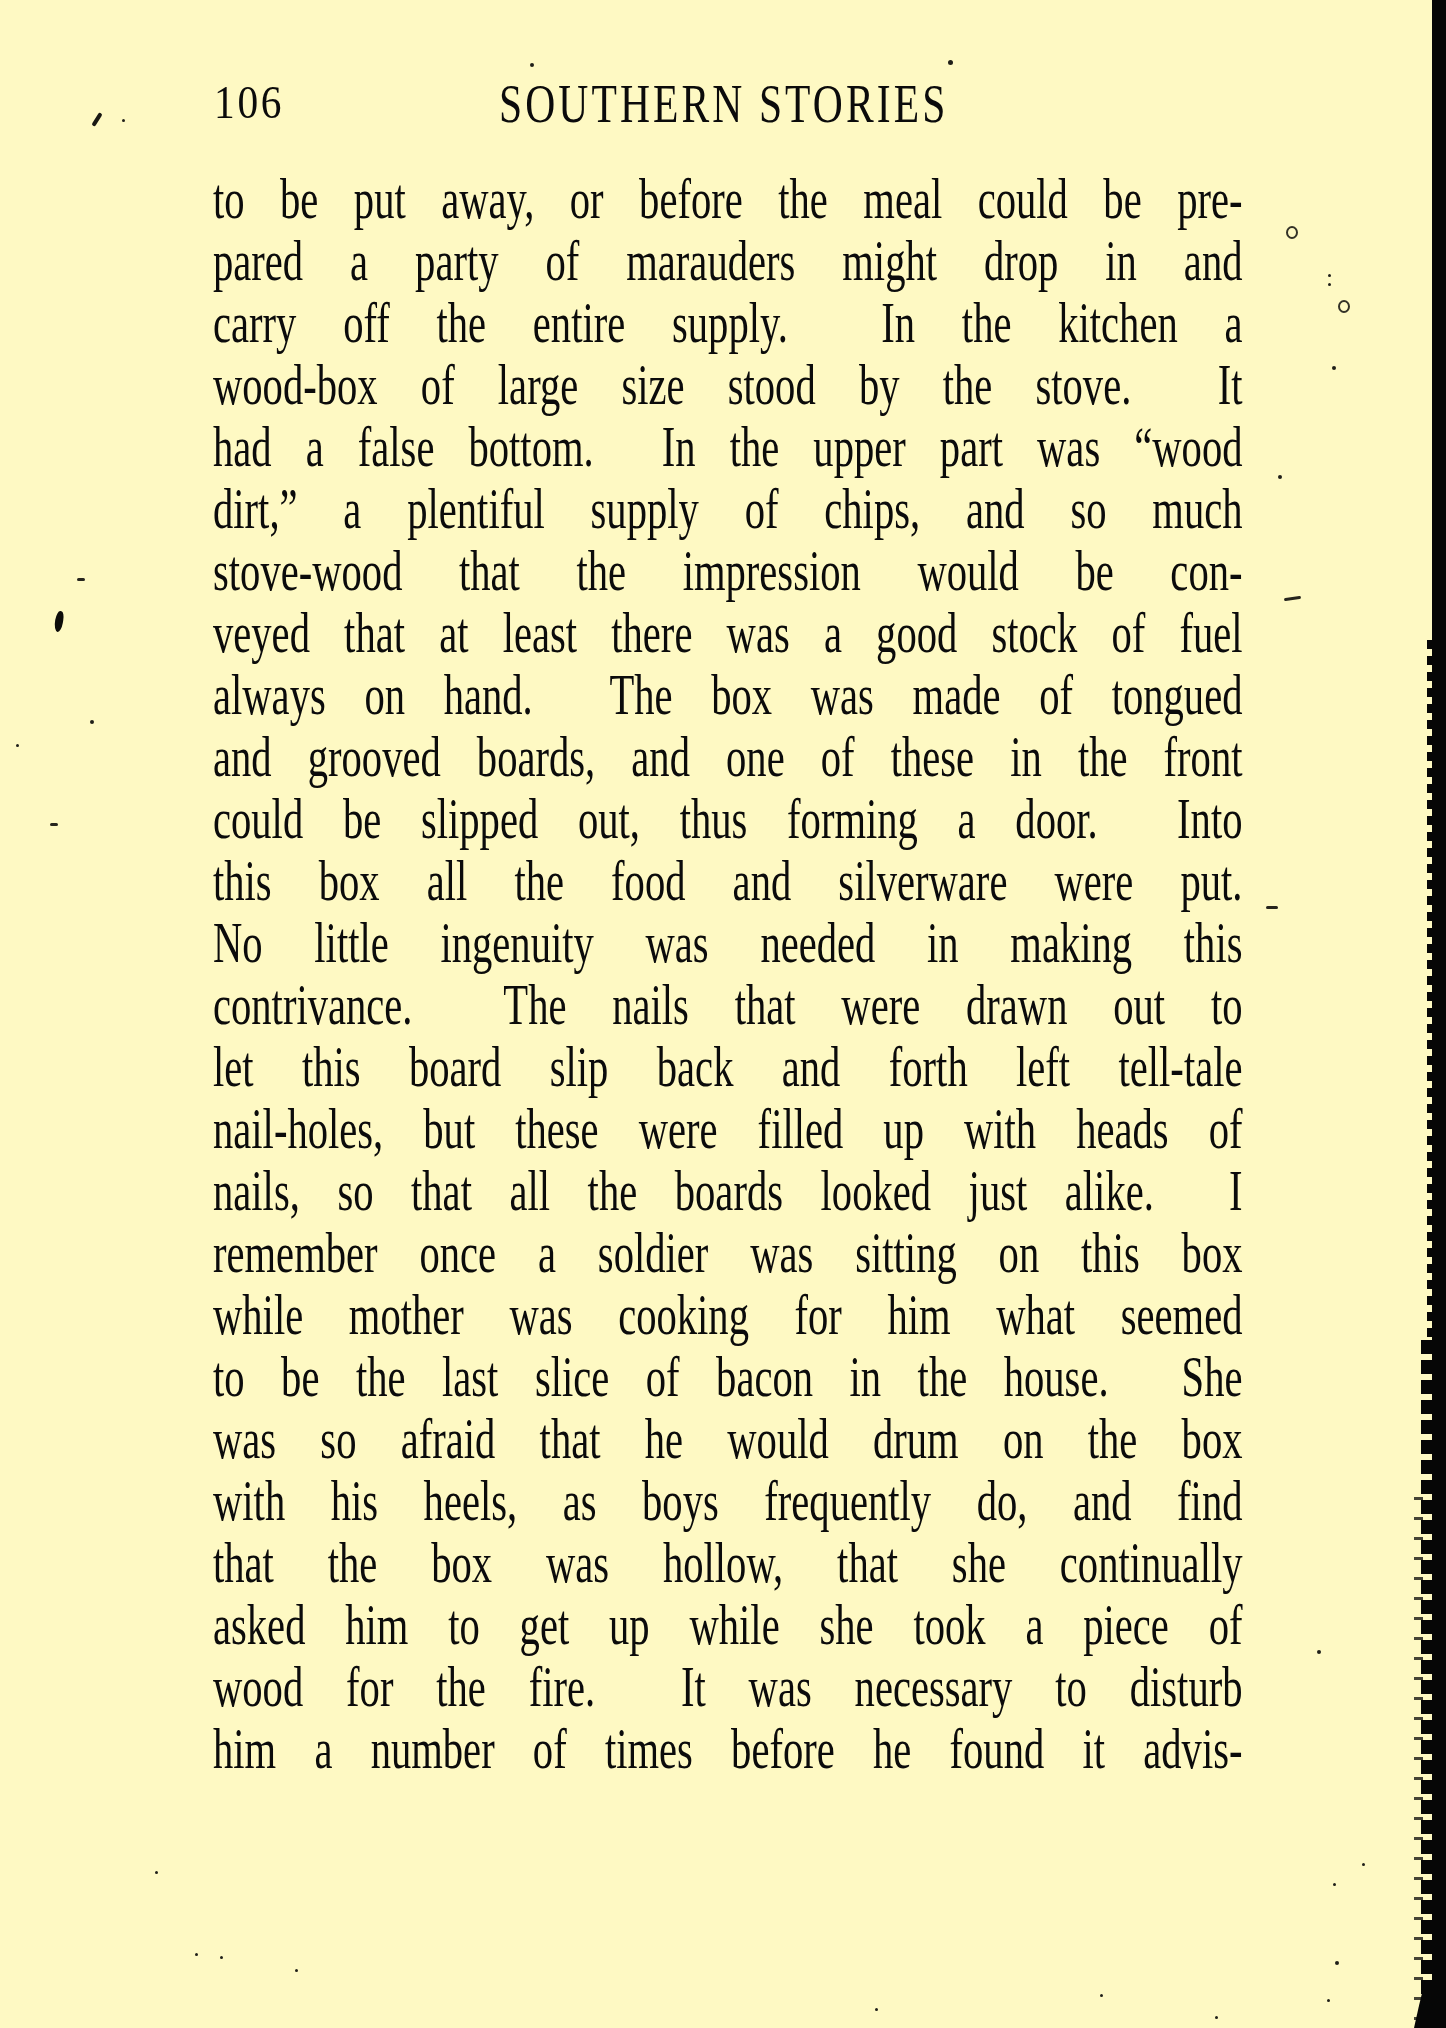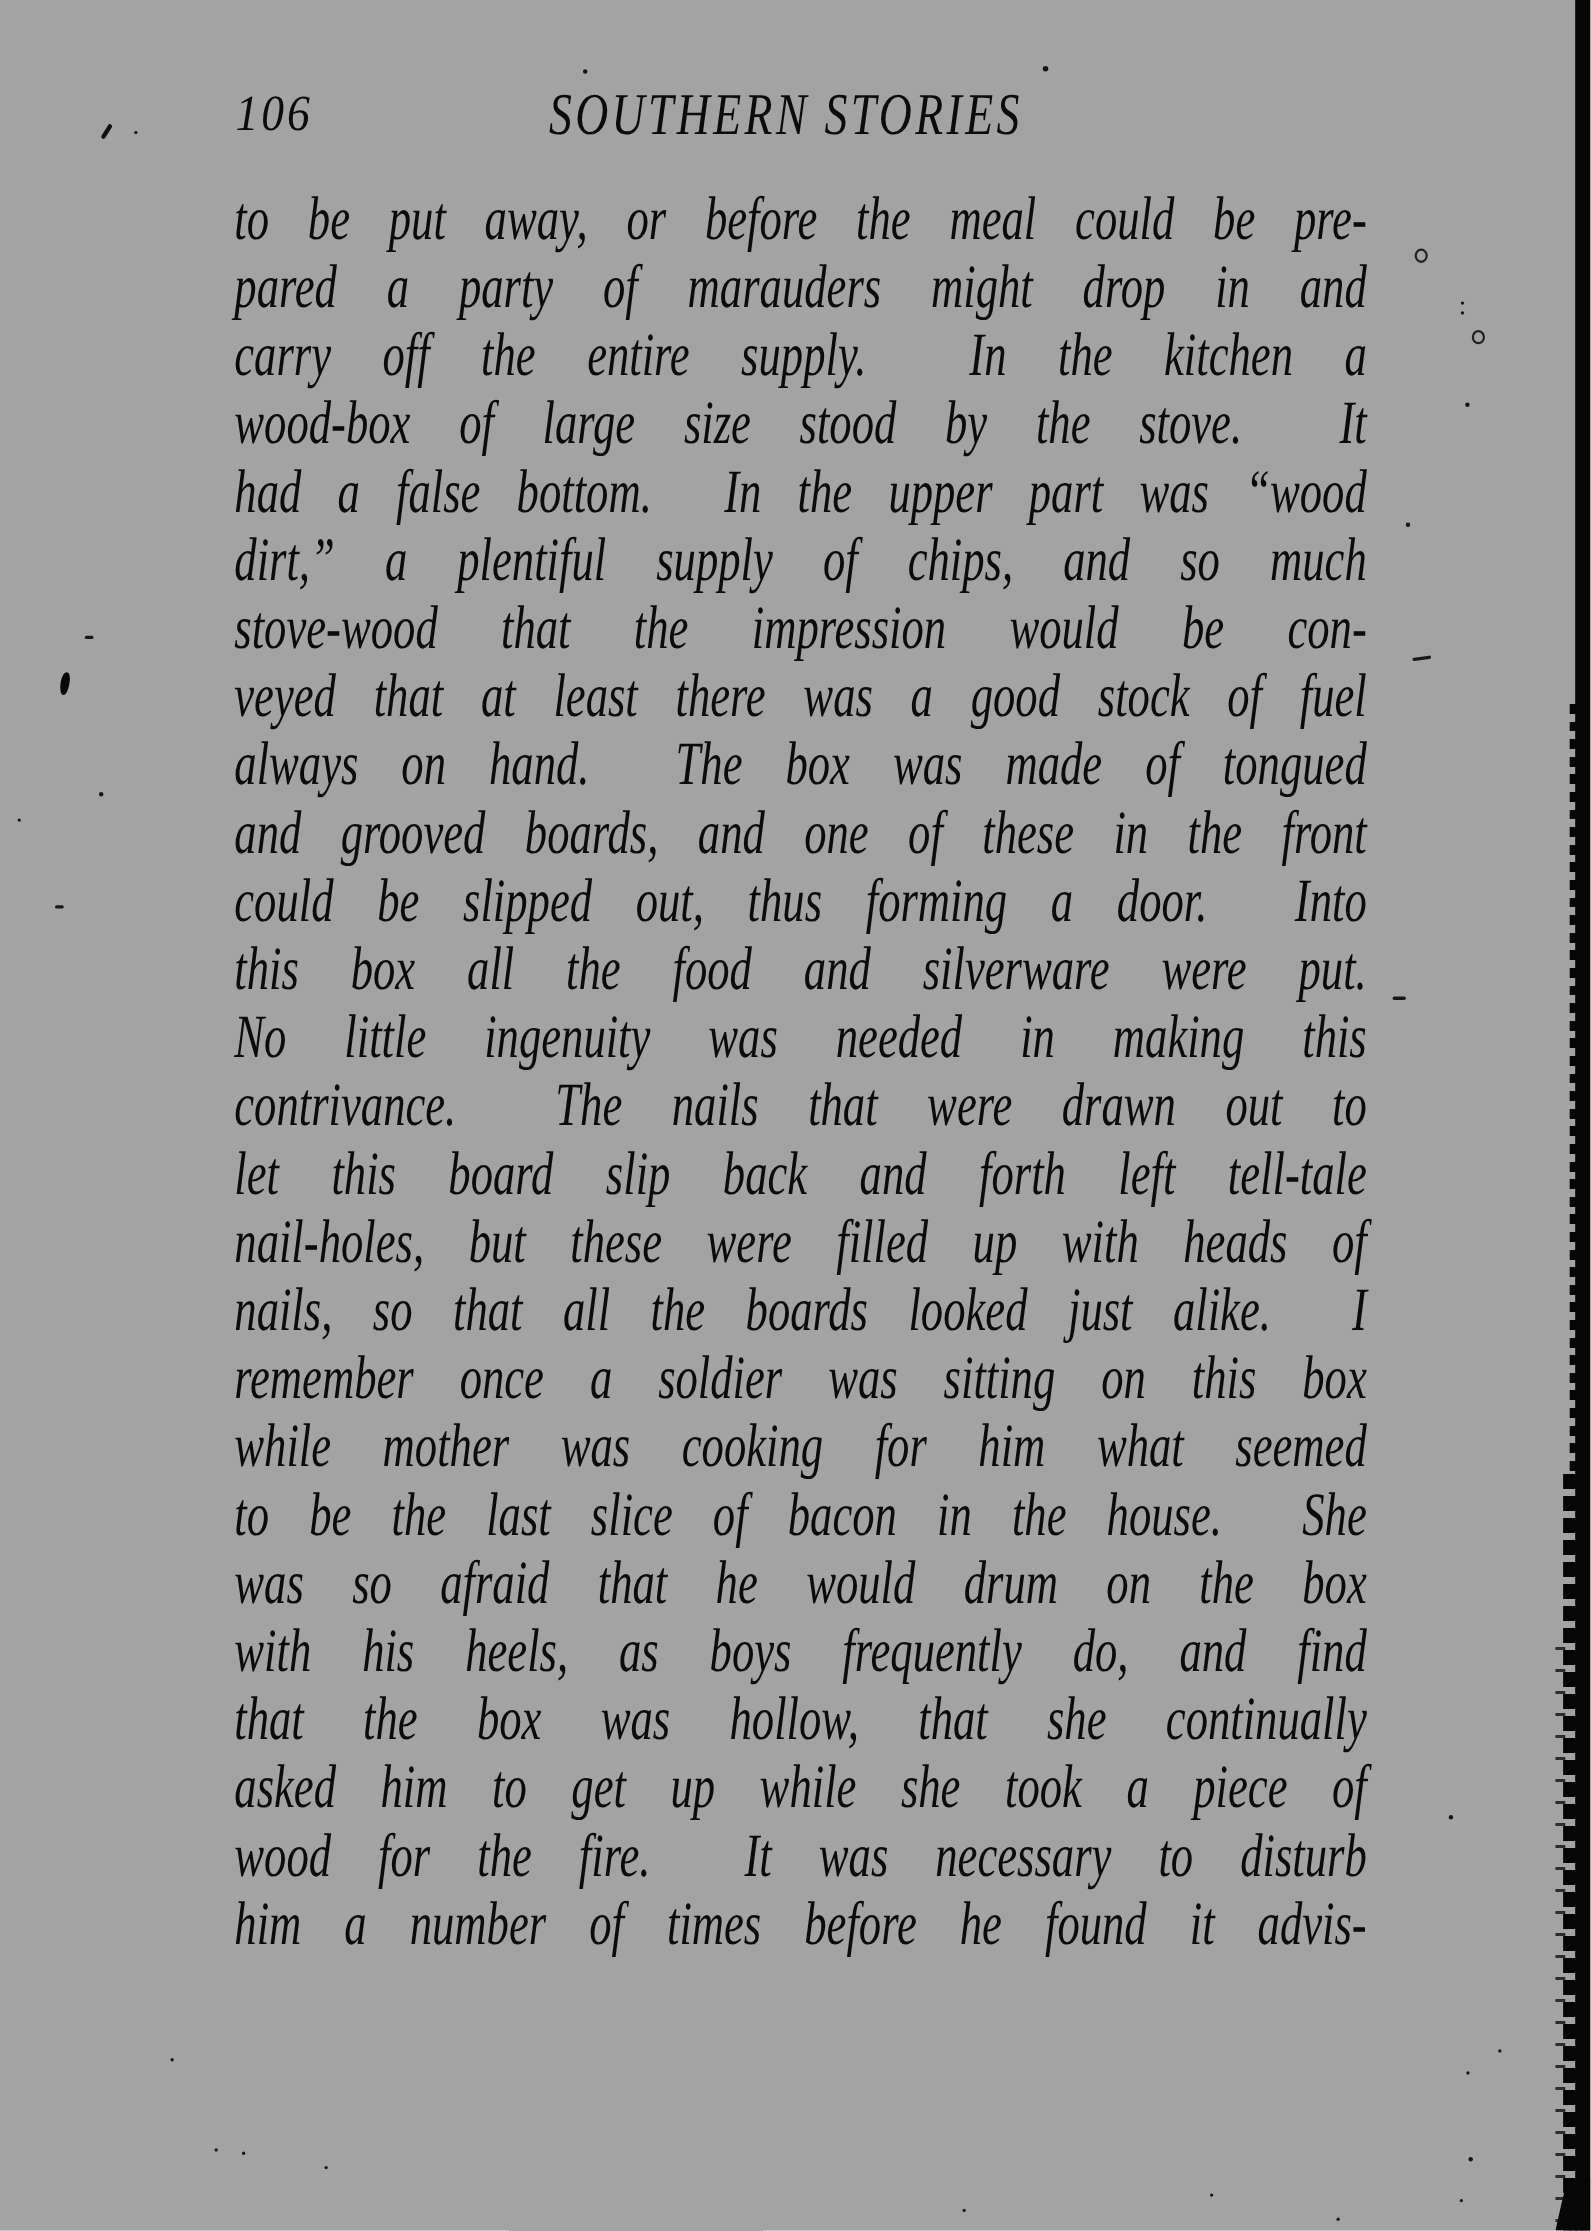--- a/index.html
+++ b/index.html
@@ -1,18 +1,18 @@
 <!DOCTYPE html>
 <html><head>
 <meta charset="utf-8">
 <style>
   html,body{margin:0;padding:0;background:#ffffff;}
   .page{
-    position:relative;width:1446px;height:2028px;background:#a3a3a3;overflow:hidden;
-    font-family:"Liberation Serif","DejaVu Serif",serif;color:#0b0b0b;font-style:italic;
+    position:relative;width:1446px;height:2028px;background:#fef9c3;overflow:hidden;
+    font-family:"Liberation Serif","DejaVu Serif",serif;color:#0b0b0b;
   }
   .pagenum{
     position:absolute;left:214px;top:80px;font-size:46px;line-height:46px;
     letter-spacing:3px;transform:scaleX(0.90);transform-origin:0 0;white-space:nowrap;
   }
   .running-head{
     position:absolute;left:499px;top:77px;font-size:54px;line-height:54px;
     letter-spacing:4px;transform:scaleX(0.77);transform-origin:0 0;white-space:nowrap;
   }
   .body-text{

